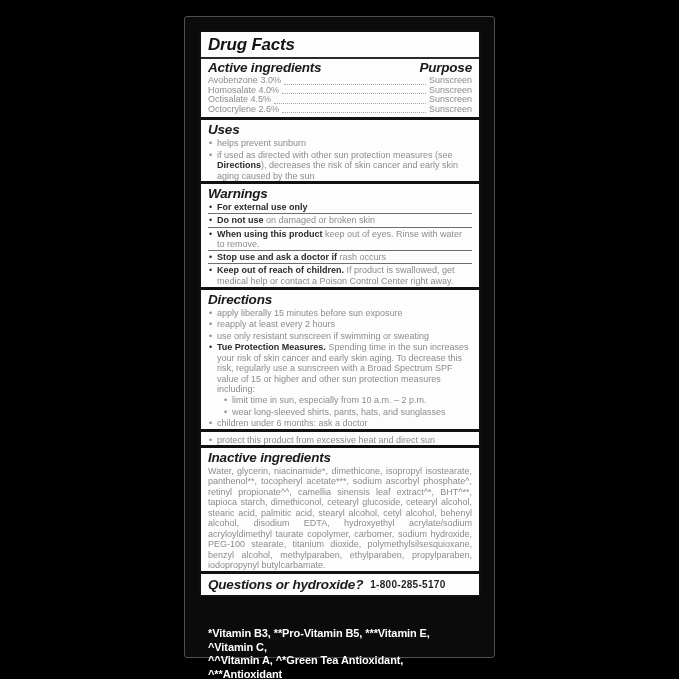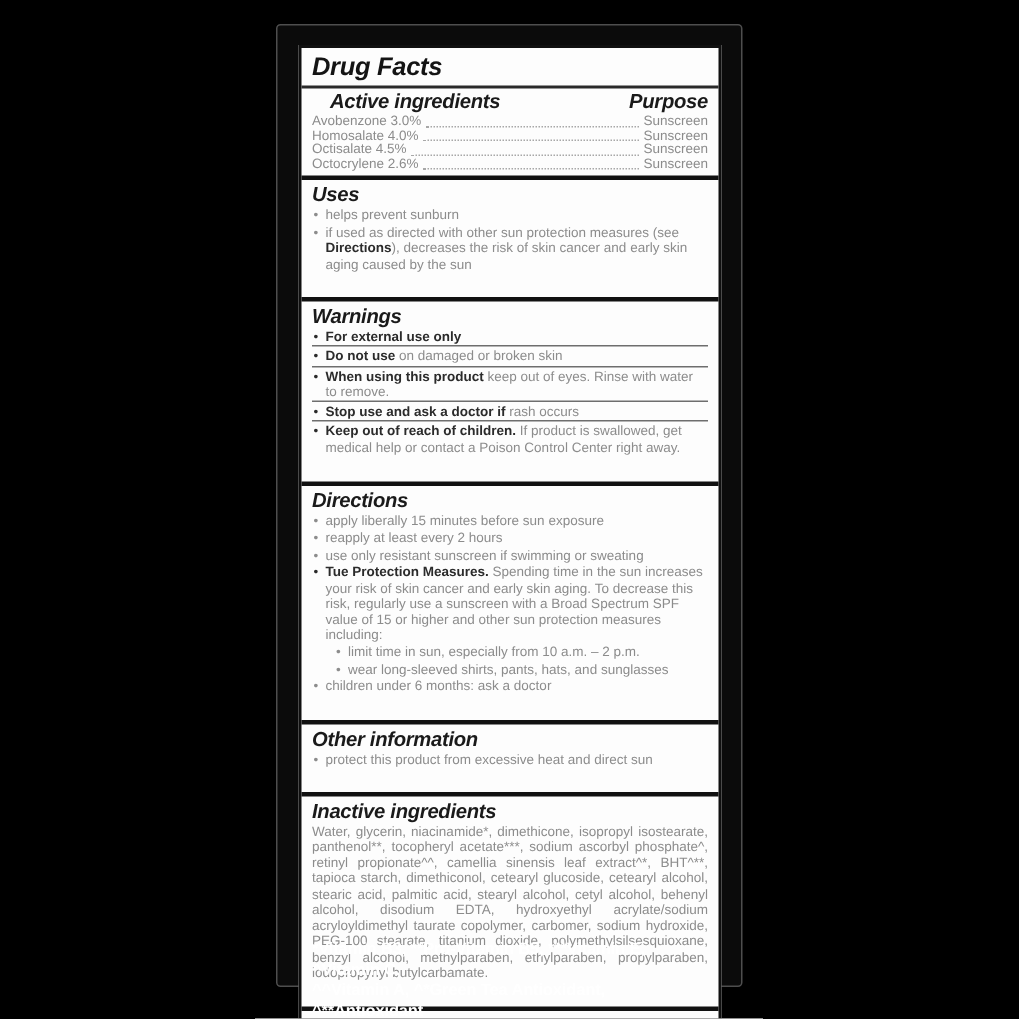--- a/index.html
+++ b/index.html
@@ -13,31 +13,31 @@
     border:1px solid #4e4e4e;
     border-radius:3px;
   }
 
   .label {
     position:absolute; left:14px; top:13px; width:282px;
     background:#fdfdfd; border:2px solid #101010;
     color:#8c8c8c; font-size:9px; line-height:10.4px;
   }
 
-  .sec { padding:2px 7px 17px 7px; }
+  .sec { padding:2px 7px 0 7px; }
 
   .h1 { font-size:17px; font-style:italic; font-weight:bold; color:#141414;
         line-height:20px; letter-spacing:-0.2px; padding:3px 7px 2px 7px; }
   .rule-med  { height:2px; background:#2a2a2a; }
   .bar { height:3px; background:#111111; }
 
   .h2 { font-size:13.5px; font-style:italic; font-weight:bold; color:#1a1a1a;
         line-height:15px; letter-spacing:-0.2px; }
 
-  .ai-head { display:flex; justify-content:space-between; align-items:flex-end; padding:1px 7px 1px 19px; }
+  .ai-head { display:flex; justify-content:space-between; align-items:flex-end; padding:1px 7px 1px 7px; }
   .ai-rows { padding:0 7px 3px 7px; }
   .ai-row { display:flex; align-items:flex-end; line-height:9.6px; }
   .ai-name { white-space:nowrap; }
   .leader { flex:1; margin:0 3px 1px 3px; border-bottom:1px dotted #a8a8a8; height:8px; }
   .ai-purpose { white-space:nowrap; }
 
   .bi { display:flex; margin-top:1px; }
   .b  { width:9px; flex:0 0 9px; padding-left:1px; }
   .bt { flex:1; }
   .bold { font-weight:bold; color:#2b2b2b; }
@@ -173,21 +173,20 @@
         </div>
         <div class="bi">
           <span class="b">•</span>
           <span class="bt">children under 6 months: ask a doctor</span>
         </div>
       </div>
 
       <div class="bar"></div>
 
       <div class="sec">
-        <div class="h2">Other information</div>
         <div class="bi">
           <span class="b">•</span>
           <span class="bt">protect this product from excessive heat and direct sun</span>
         </div>
       </div>
 
       <div class="bar"></div>
 
       <div class="sec">
         <div class="h2">Inactive ingredients</div>

